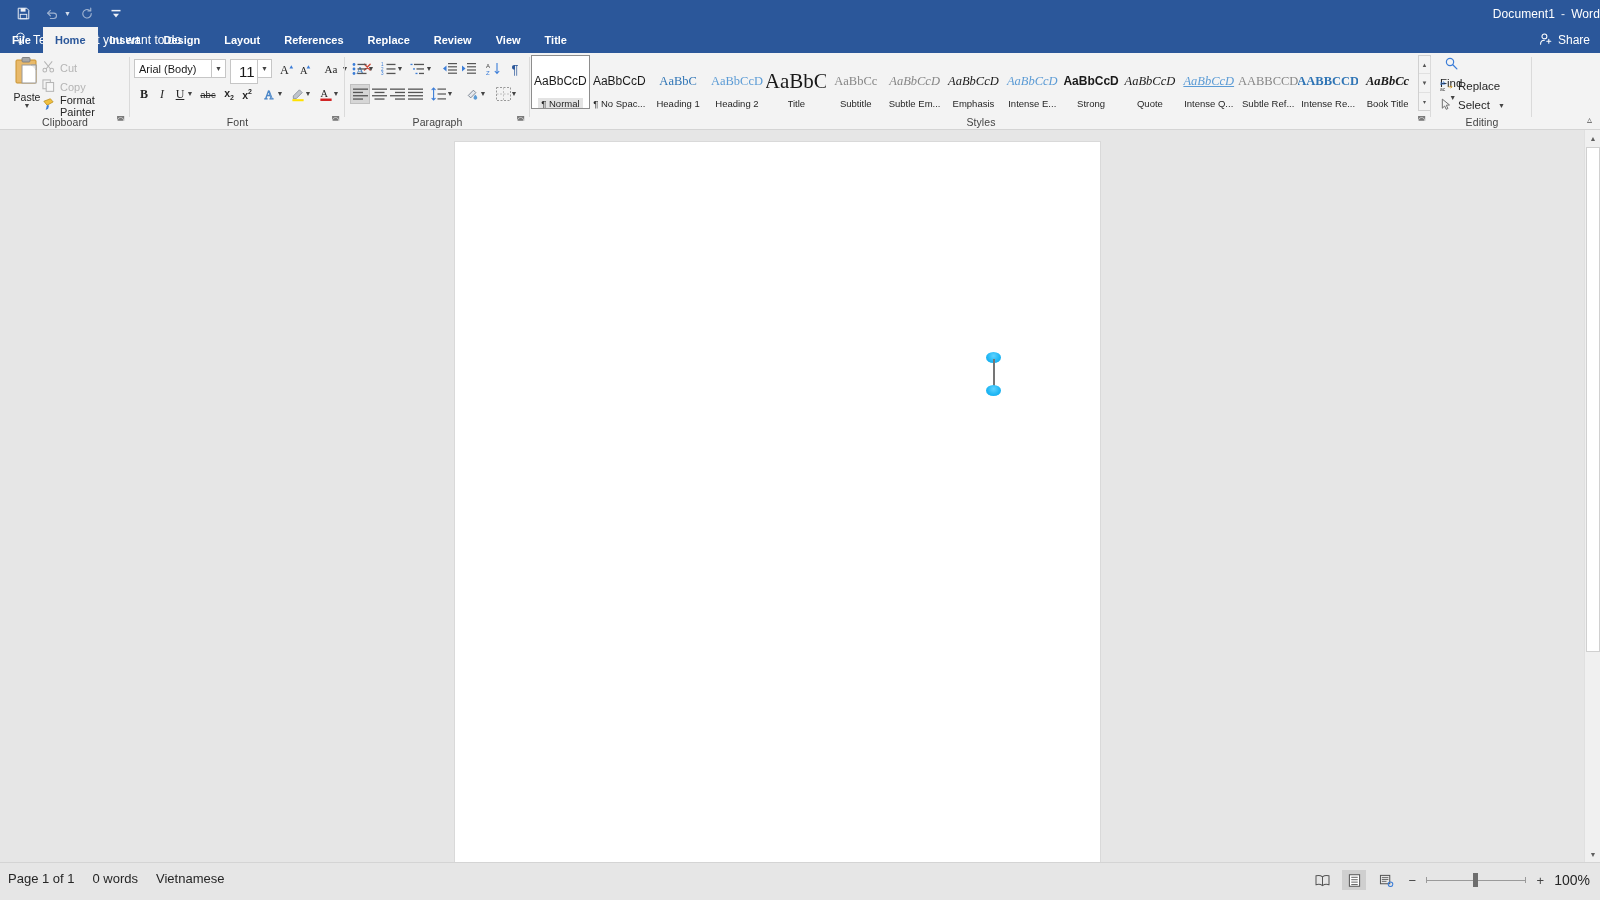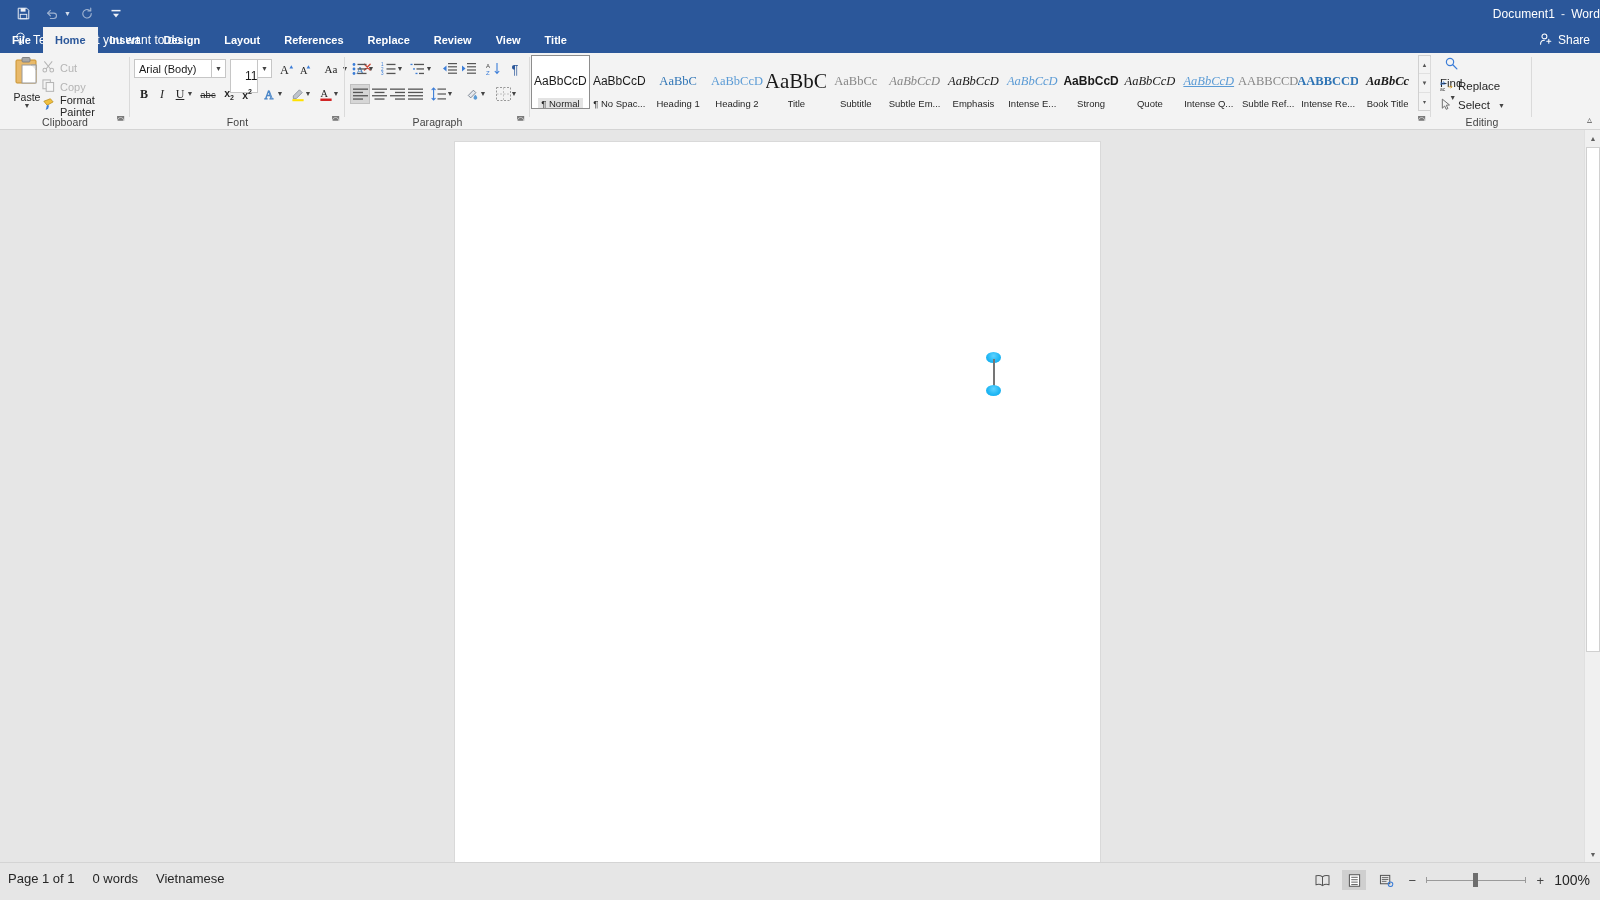--- a/index.html
+++ b/index.html
@@ -95,23 +95,23 @@
     position: absolute; left: 4px; top: 6px; width: 78px; height: 19px;
     background: #fff; border: 1px solid #c6c6c6; font-size: 11px; color: #1a1a1a;
     display: flex; align-items: center; padding-left: 4px; box-sizing: border-box;
   }
   .combo-arrow {
     position: absolute; top: 6px; height: 19px; width: 14px; background: #fff;
     border: 1px solid #c6c6c6; border-left: none; box-sizing: border-box;
     display: flex; align-items: center; justify-content: center; font-size: 7px; color: #444;
   }
   .fontsize {
-    position: absolute; left: 100px; top: 6px; width: 28px; height: 34px;
-    background: #fff; border: 1px solid #c6c6c6; font-size: 12px; color: #1a1a1a;
-    display: flex; align-items: center; padding-left: 14px; box-sizing: border-box;
+    position: absolute; left: 100px; top: 6px; width: 28px; height: 25px;
+    background: #fff; border: 1px solid #c6c6c6; font-size: 15px; color: #1a1a1a;
+    display: flex; align-items: center; padding-left: 8px; box-sizing: border-box;
   }
   .icbtn {
     position: absolute; width: 20px; height: 20px;
     display: flex; align-items: center; justify-content: center;
     font-size: 12px; color: #262626;
   }
   .icbtn.sel { background: #d6d6d6; border: 1px solid #c0c0c0; box-sizing: border-box; }
   .mini-caret { position: absolute; font-size: 7px; color: #444; width: 8px; text-align: center; }
 
   
@@ -611,20 +611,21 @@
         <div class="stylecard">
           <div class="prev sc-bold sc-ital">AaBbCc</div>
           <div class="nm">Book Title</div>
         </div>
       </div>
     <div class="gallery-scroll">
       <div class="gs-btn">▲</div>
       <div class="gs-btn">▼</div>
       <div class="gs-btn">▾</div>
     </div>
+    <div class="grp-label">Styles</div>
     <div class="dialog-launcher" style="right:4px;">◚</div>
     <div class="grp-divider" style="right:0;"></div>
   </div>
 
   <div class="grp" style="left:1432px;width:100px;">
     <div class="ed-item" style="left:8px;top:4px;flex-direction:column;">
       <span>
         <svg width="13" height="13" viewBox="0 0 14 14">
             <circle cx="5.4" cy="5.4" r="3.9" fill="none" stroke="#3b7dd8" stroke-width="1.3"></circle>
             <path d="M8.4 8.4 12.8 12.8" stroke="#3b7dd8" stroke-width="1.4" stroke-linecap="round"></path>

